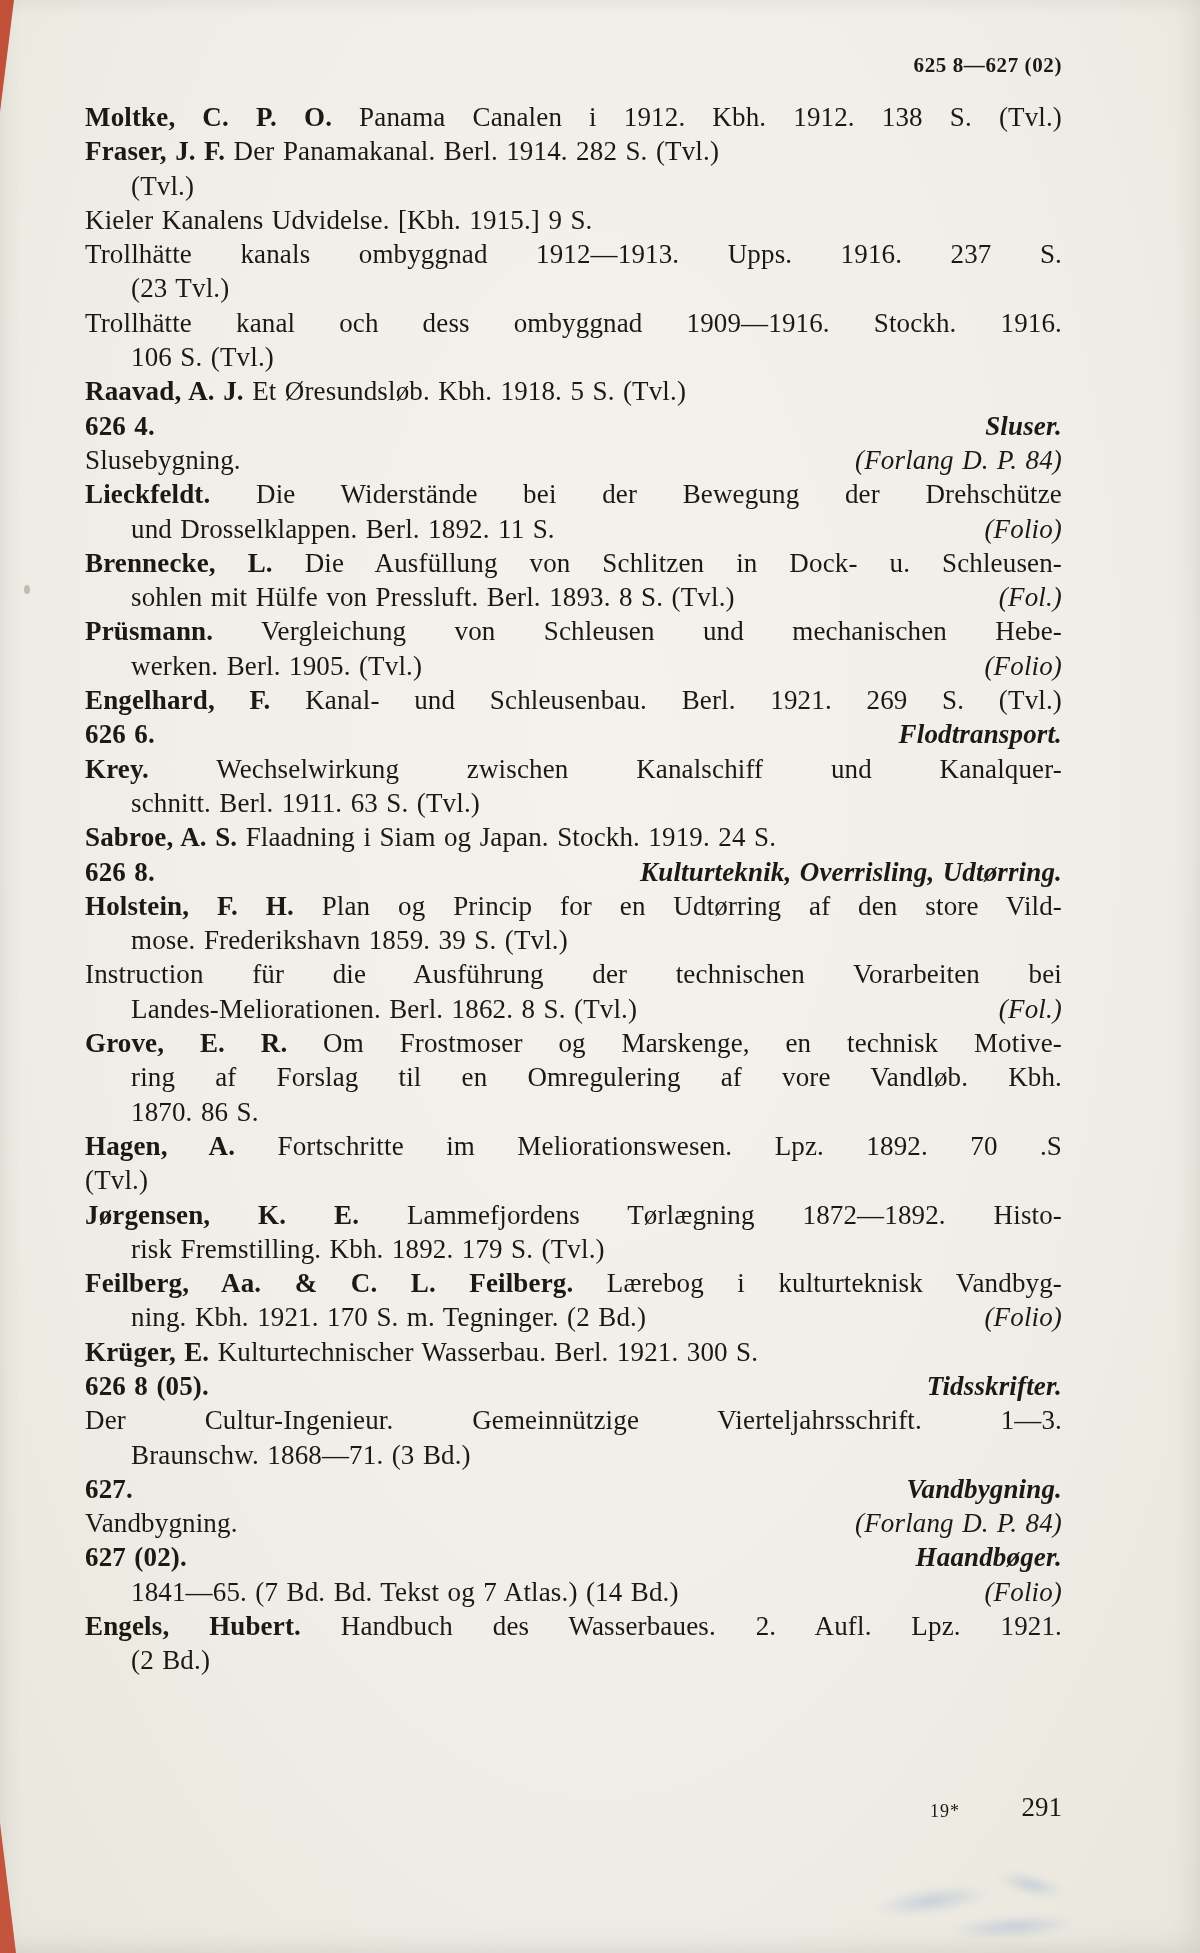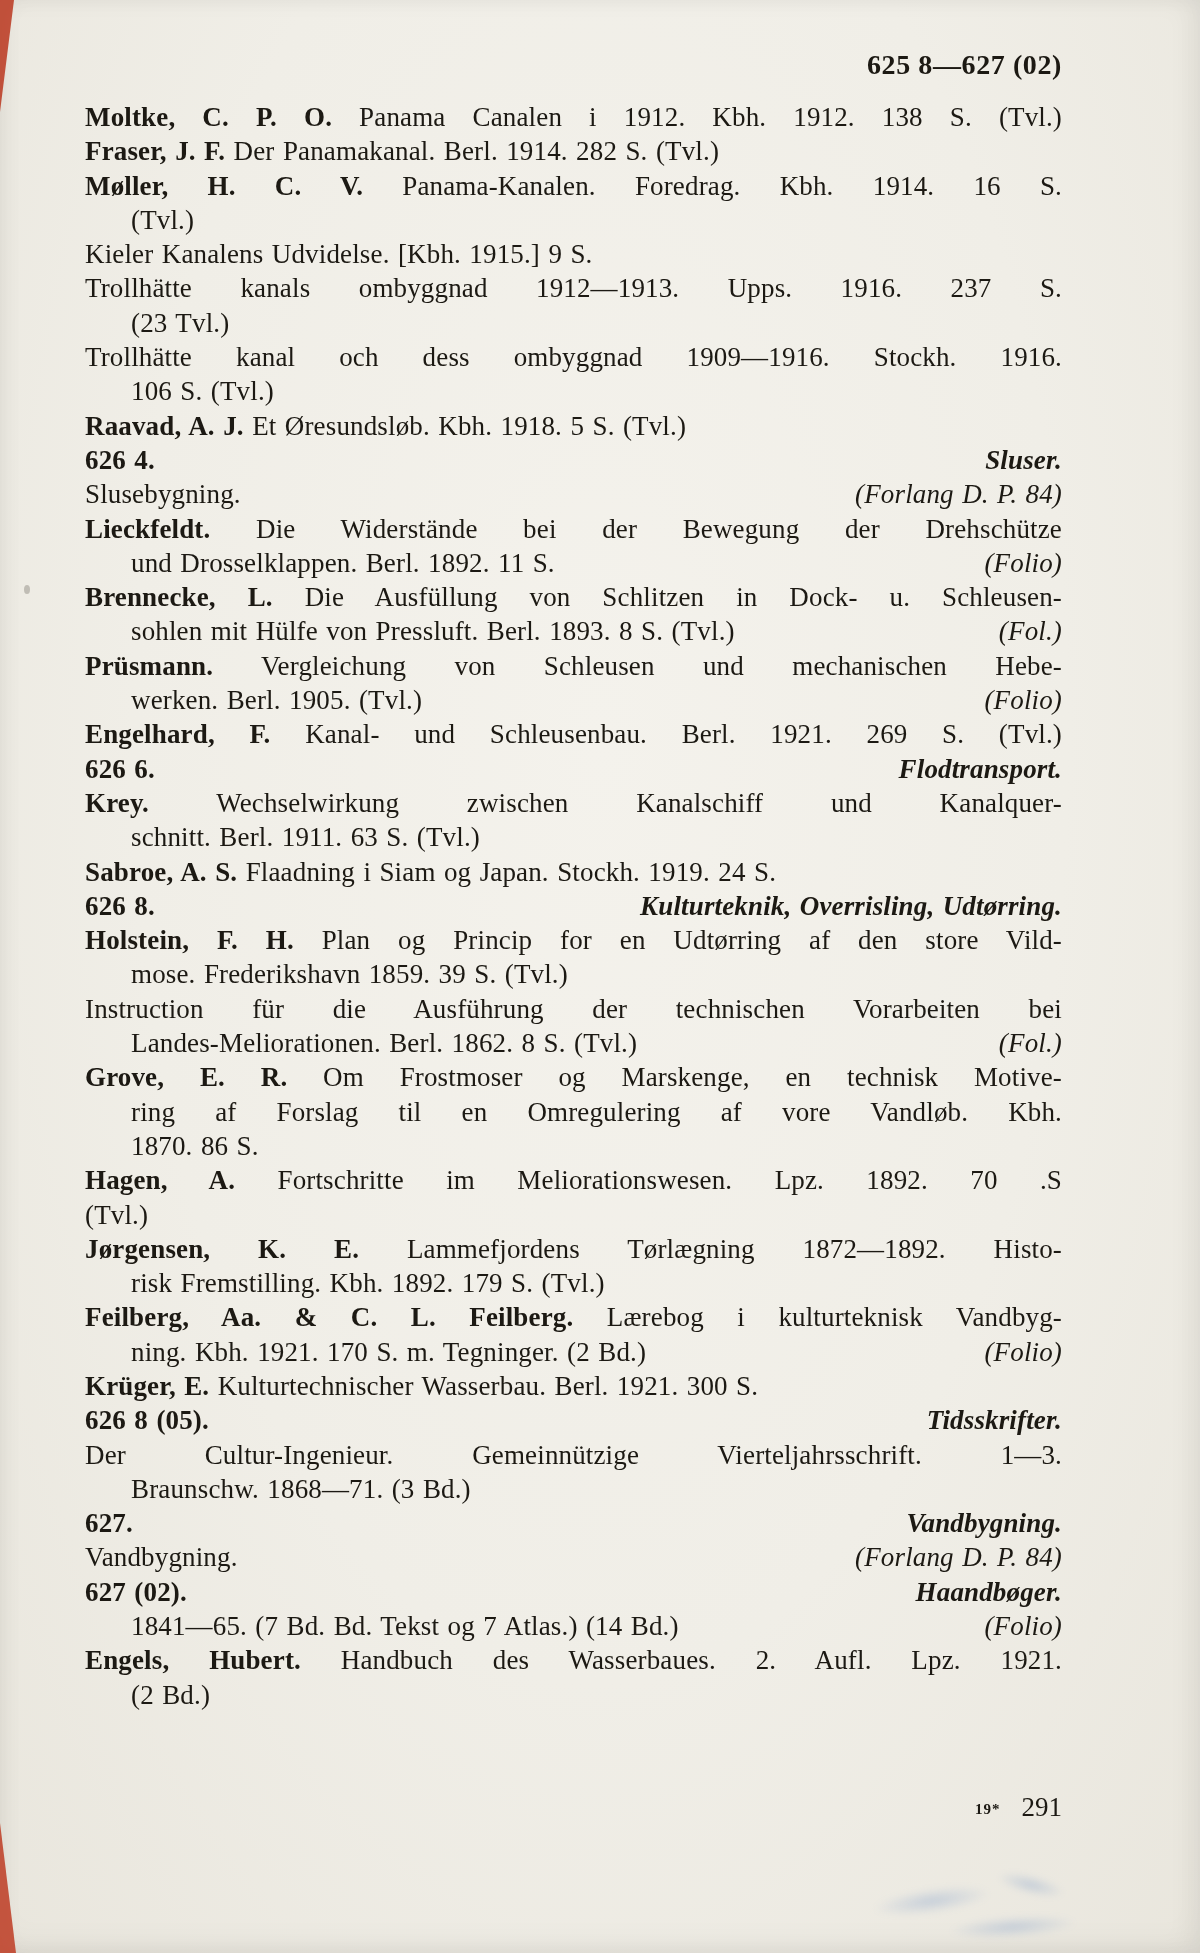--- a/index.html
+++ b/index.html
@@ -8,40 +8,40 @@
     position:relative;
     width:1200px;height:1953px;
     background:radial-gradient(ellipse at 50% 38%, #f4f2ec 0%, #f0eee7 55%, #e9e6dd 100%);
     font-family:"Liberation Serif","DejaVu Serif",serif;
     color:#1c1913;
     overflow:hidden;
     box-shadow:inset -10px 0 26px rgba(0,0,0,0.045), inset 0 -12px 30px rgba(0,0,0,0.035), inset 8px 0 20px rgba(0,0,0,0.03);
   }
   .classmark{
     position:absolute;top:48px;left:85px;width:977px;
-    text-align:right;font-weight:700;font-size:28px;line-height:34.3px;
+    text-align:right;font-weight:700;font-size:21px;line-height:34.3px;
     letter-spacing:0.6px;
   }
   .content{
     position:absolute;top:100px;left:85px;width:977px;
     font-size:27px;line-height:34.3px;word-spacing:1.5px;letter-spacing:0.15px;
   }
   .ln{min-height:34.3px;}
   .f{display:flex;justify-content:space-between;}
   .j{text-align:justify;text-align-last:justify;}
   .ind{padding-left:46px;}
   .b{font-weight:700;}
   .rt{white-space:nowrap;font-style:italic;}
   .footer-num{
     position:absolute;top:1790px;left:85px;width:977px;
     text-align:right;font-size:27px;line-height:34.3px;
   }
   .footer-sig{
     position:absolute;top:1801px;left:930px;
-    font-size:15px;font-weight:700;letter-spacing:1px;margin-left:45px;
+    font-size:18px;font-weight:400;letter-spacing:1px;
   }
   
   .art-tl{position:absolute;top:0;left:0;width:14px;height:112px;background:#bc4029;clip-path:polygon(0 0,100% 0,0 100%);opacity:.9;}
   .art-bl{position:absolute;bottom:0;left:0;width:16px;height:130px;background:#c0452e;clip-path:polygon(0 0,0 100%,100% 100%);opacity:.9;}
   .art-dot{position:absolute;top:585px;left:24px;width:6px;height:9px;background:#9a978e;border-radius:50%;opacity:.55;}
   .art-blue{position:absolute;border-radius:50%;filter:blur(3px);opacity:.35;background:radial-gradient(ellipse,#7d9bc8 0%,rgba(125,155,200,0) 70%);}
   .ab1{top:1888px;left:872px;width:120px;height:26px;transform:rotate(-8deg);}
   .ab2{top:1875px;left:996px;width:70px;height:20px;transform:rotate(14deg);}
   .ab3{top:1916px;left:948px;width:130px;height:22px;transform:rotate(-4deg);}
 </style>
@@ -55,21 +55,20 @@
   <div class="art-dot"></div>
   <div class="art-blue ab1"></div>
   <div class="art-blue ab2"></div>
   <div class="art-blue ab3"></div>
 
   <div class="classmark">625 8—627 (02)</div>
 
   <div class="content">
     <div class="ln j"><span class="lt"><span class="b">Moltke, C. P. O.</span><span> Panama Canalen i 1912. Kbh. 1912. 138 S. (Tvl.)</span></span></div>
     <div class="ln"><span class="lt"><span class="b">Fraser, J. F.</span><span> Der Panamakanal. Berl. 1914. 282 S. (Tvl.)</span></span></div>
-    <div class="ln j"><span class="lt"><span class="b">Møller, H. C. V.</span><span> Panama-Kanalen. Foredrag. Kbh. 1914. 16 S.</span></span></div>
     <div class="ln ind"><span class="lt"><span>(Tvl.)</span></span></div>
     <div class="ln"><span class="lt"><span>Kieler Kanalens Udvidelse. [Kbh. 1915.] 9 S.</span></span></div>
     <div class="ln j"><span class="lt"><span>Trollhätte kanals ombyggnad 1912—1913. Upps. 1916. 237 S.</span></span></div>
     <div class="ln ind"><span class="lt"><span>(23 Tvl.)</span></span></div>
     <div class="ln j"><span class="lt"><span>Trollhätte kanal och dess ombyggnad 1909—1916. Stockh. 1916.</span></span></div>
     <div class="ln ind"><span class="lt"><span>106 S. (Tvl.)</span></span></div>
     <div class="ln"><span class="lt"><span class="b">Raavad, A. J.</span><span> Et Øresundsløb. Kbh. 1918. 5 S. (Tvl.)</span></span></div>
 
     <div class="ln f">
         <span class="b">626 4.</span>

